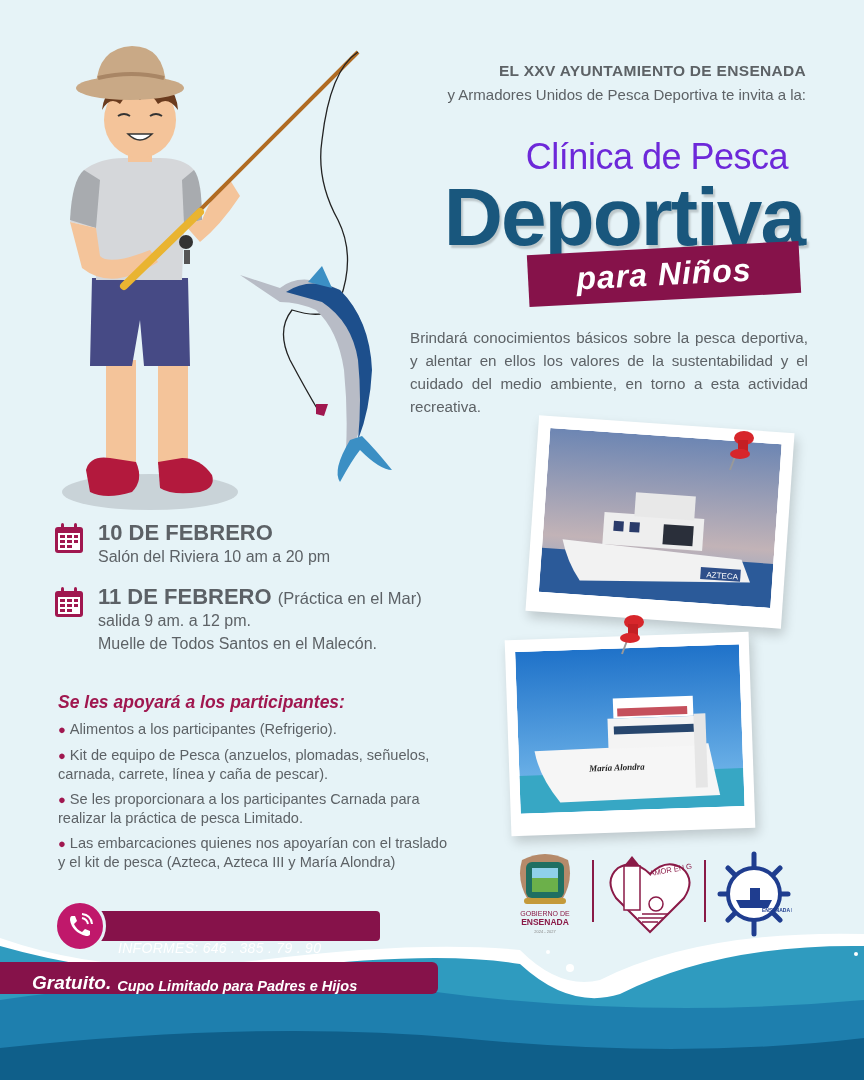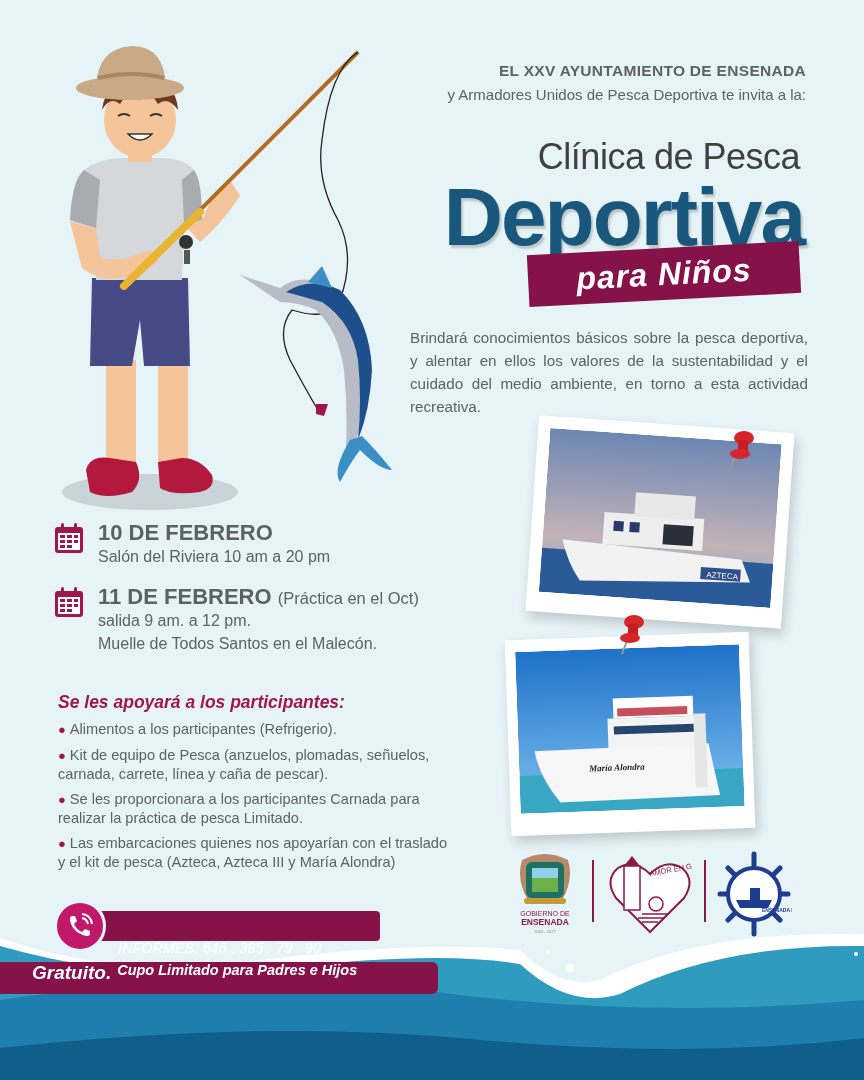--- a/index.html
+++ b/index.html
@@ -16,22 +16,22 @@
   .org-line1 {
     position: absolute; right: 58px; top: 62px;
     font-weight: bold; font-size: 15.5px; letter-spacing: 0.3px;
     color: #5d6266; text-align: right; margin-left: 38px;
   }
   .org-line2 {
     position: absolute; right: 58px; top: 86px;
     font-size: 15px; color: #5d6266; text-align: right;
   }
   .title-small {
-    position: absolute; right: 64px; top: 136px;
-    font-size: 36px; color: #404040; letter-spacing: -0.5px;
+    position: absolute; right: 76px; top: 136px;
+    font-size: 36px; color: #6d28d9; letter-spacing: -0.5px;
   }
   .title-big {
     position: absolute; right: 60px; top: 170px;
     font-size: 82px; font-weight: bold; color: #19577d;
     letter-spacing: -2px;
     text-shadow: 2px 3px 2px rgba(0,0,0,0.18);
   }
   .subtitle-band {
     position: absolute; left: 528px; top: 248px; width: 272px; height: 52px;
     background: #86124a;
@@ -97,21 +97,21 @@
   }
   .phone-pill span { color: #fff; font-weight: normal; font-style: italic; font-size: 14px; letter-spacing: 0.3px; margin-top: 44px; }
   .phone-circle {
     position: absolute; left: 54px; top: 900px; width: 52px; height: 52px;
     border-radius: 50%; background: #c0186b; border: 3px solid #e6f3f7;
     display: flex; align-items: center; justify-content: center;
   }
   .free-pill {
     position: absolute; left: 0; top: 962px; width: 438px; height: 32px;
     background: #86124a; border-radius: 0 6px 6px 0;
-    display: flex; align-items: flex-start; padding-left: 32px; gap: 6px;
+    display: flex; align-items: flex-end; padding-left: 32px; gap: 6px;
     color: #fff; font-style: italic; font-weight: bold; white-space: nowrap;
   }
   .free-strong { font-size: 19px; }
   .free-rest { font-size: 14.5px; }
 </style>
 </head>
 <body>
 
 <svg class="illus" viewBox="0 0 360 480">
 
@@ -259,21 +259,21 @@
         <rect x="13" y="18" width="5" height="3"></rect>
         <rect x="20" y="18" width="4" height="3"></rect>
       <rect x="6" y="23" width="5" height="3"></rect>
         <rect x="13" y="23" width="5" height="3"></rect>
     </g>
     <rect x="7" y="1" width="3" height="7" rx="1.5" fill="#a0174f"></rect>
     <rect x="20" y="1" width="3" height="7" rx="1.5" fill="#a0174f"></rect>
   </svg>
   <div class="date-title">
     <span>11 DE FEBRERO</span>
-    <span class="note">(Práctica en el Oct)</span>
+    <span class="note">(Práctica en el Mar)</span>
   </div>
   <div class="date-line" style="top:28px;">salida 9 am. a 12 pm.</div>
   <div class="date-line" style="top:51px;">Muelle de Todos Santos en el Malecón.</div>
 </div>
 
 <div class="support-heading">Se les apoyará a los participantes:</div>
 <ul class="support-list">
   <li><span class="dot">●</span><span>Alimentos a los participantes (Refrigerio).</span></li>
   <li><span class="dot">●</span><span>Kit de equipo de Pesca (anzuelos, plomadas, señuelos, carnada, carrete, línea y caña de pescar).</span></li>
   <li><span class="dot">●</span><span>Se les proporcionara a los participantes Carnada para realizar la práctica de pesca Limitado.</span></li>

